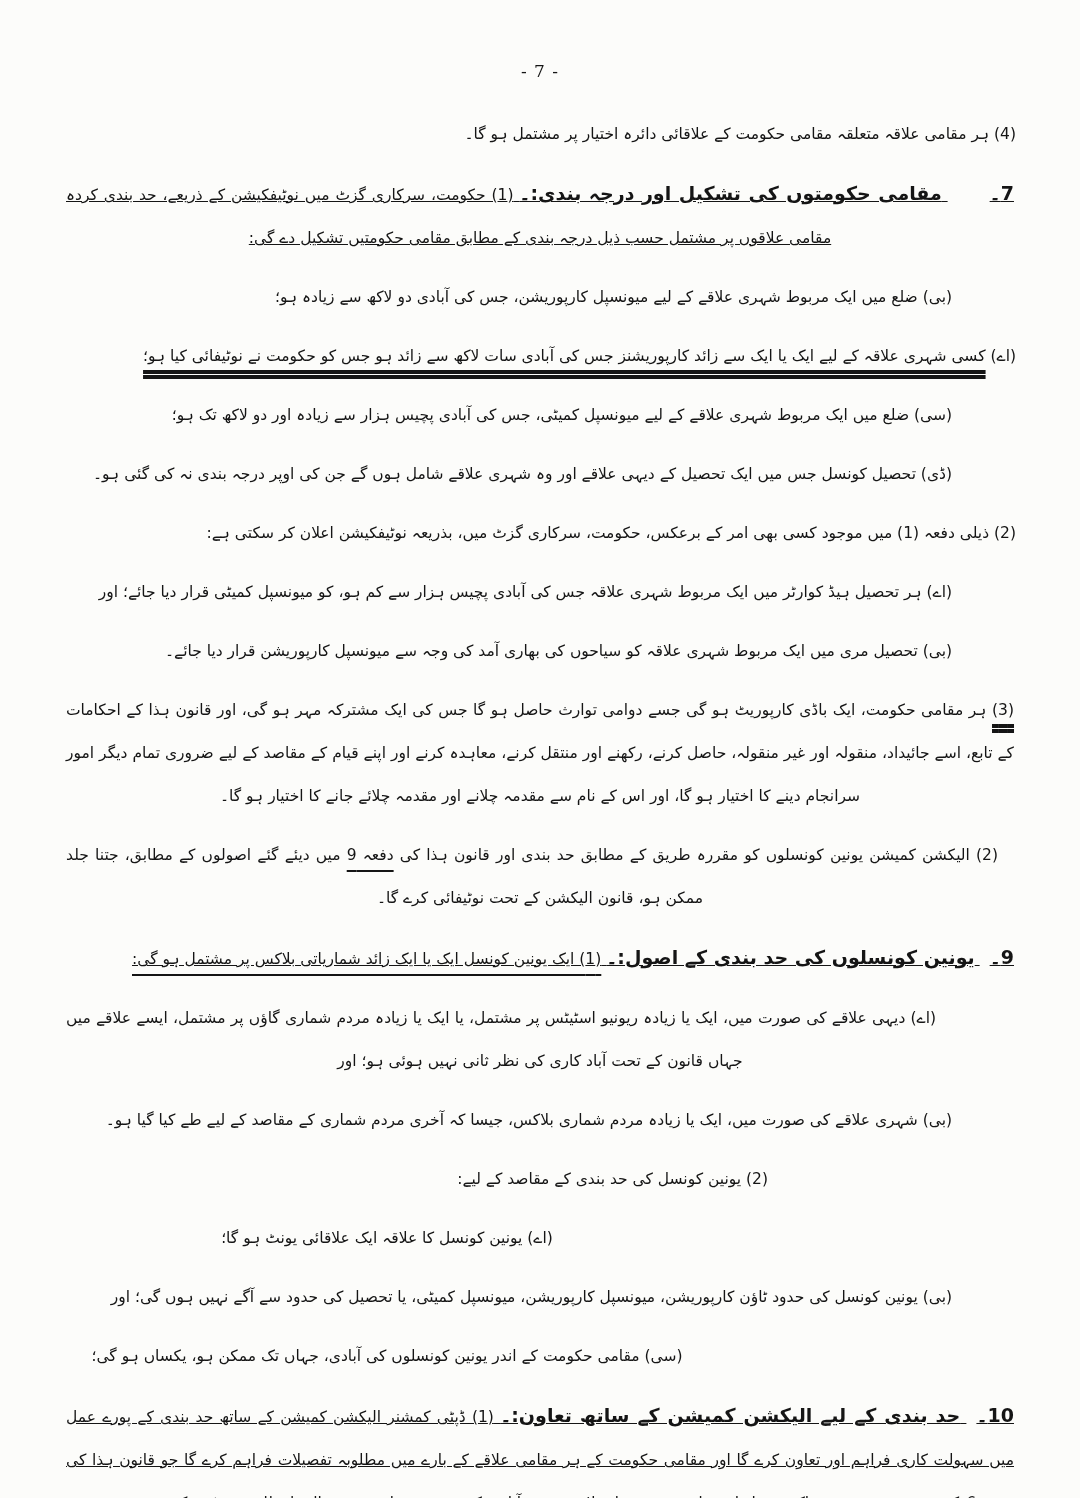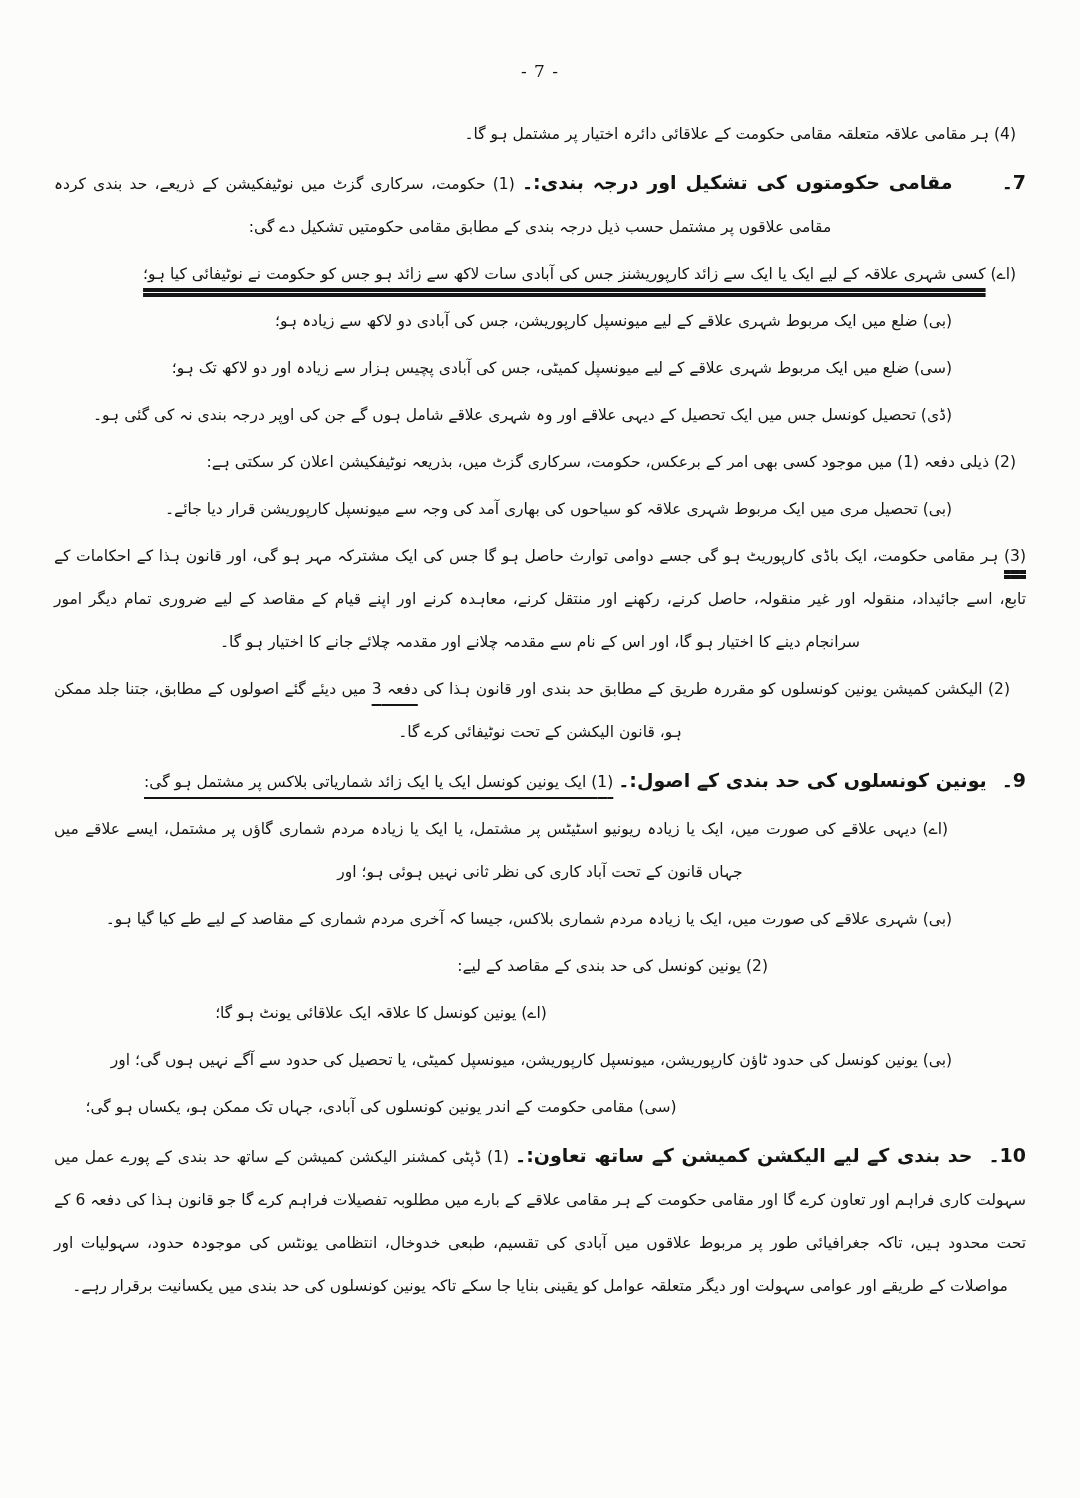--- a/index.html
+++ b/index.html
@@ -15,27 +15,27 @@
     overflow:hidden;
   }
   .pageno{
     direction:ltr;
     text-align:center;
     font-size:17px;
     letter-spacing:1px;
     font-family:"DejaVu Serif",serif;
     margin:0 0 20px 0;
   }
-  p{margin:4px;font-size:15.5px;line-height:43px;}
+  p{margin:16px;font-size:15.5px;line-height:43px;}
   .just{text-align:justify;text-align-last:center;}
   .item{text-align:right;}
   .secnum,.sectitle{font-weight:700;font-size:19px;}
   .secnum{margin-left:10px;}
   .secnum.wide{margin-left:42px;}
-  .mt{margin-top:5px;}
+  .mt{margin-top:5px;text-decoration:underline;}
   .ind-a{margin-right:14px;}
   .ti-a{text-indent:16px;}
   .ti-1{text-indent:78px;}
   .ind-1{margin-right:78px;}
   .ind-2{margin-right:262px;}
   .ind-3{margin-right:322px;text-align:center;}
   .u1{text-decoration:underline;text-decoration-thickness:2px;text-underline-offset:10px;}
   .u2{text-decoration:underline double;text-decoration-thickness:3.5px;text-underline-offset:9px;}
 </style>
 </head>
@@ -46,41 +46,42 @@
   <p class="pageno">- 7 -</p>
 
   <p class="item ind-a">(4) ہر مقامی علاقہ متعلقہ مقامی حکومت کے علاقائی دائرہ اختیار پر مشتمل ہو گا۔</p>
 
   <p class="just mt">
     <span class="secnum wide">7۔</span>
     <span class="sectitle">مقامی حکومتوں کی تشکیل اور درجہ بندی:۔</span>
     <span>(1) حکومت، سرکاری گزٹ میں نوٹیفکیشن کے ذریعے، حد بندی کردہ مقامی علاقوں پر مشتمل حسب ذیل درجہ بندی کے مطابق مقامی حکومتیں تشکیل دے گی:</span>
   </p>
 
+  <p class="item ind-1">(بی) ضلع میں ایک مربوط شہری علاقے کے لیے میونسپل کارپوریشن، جس کی آبادی دو لاکھ سے زیادہ ہو؛</p>
+
   <p class="item ind-a">
     <span>(اے)</span>
     <span class="u2">کسی شہری علاقہ کے لیے ایک یا ایک سے زائد کارپوریشنز جس کی آبادی سات لاکھ سے زائد ہو جس کو حکومت نے نوٹیفائی کیا ہو؛</span>
   </p>
-
-  <p class="item ind-1">(بی) ضلع میں ایک مربوط شہری علاقے کے لیے میونسپل کارپوریشن، جس کی آبادی دو لاکھ سے زیادہ ہو؛</p>
   <p class="item ind-1">(سی) ضلع میں ایک مربوط شہری علاقے کے لیے میونسپل کمیٹی، جس کی آبادی پچیس ہزار سے زیادہ اور دو لاکھ تک ہو؛</p>
   <p class="item ind-1">(ڈی) تحصیل کونسل جس میں ایک تحصیل کے دیہی علاقے اور وہ شہری علاقے شامل ہوں گے جن کی اوپر درجہ بندی نہ کی گئی ہو۔</p>
 
   <p class="item ind-a">(2) ذیلی دفعہ (1) میں موجود کسی بھی امر کے برعکس، حکومت، سرکاری گزٹ میں، بذریعہ نوٹیفکیشن اعلان کر سکتی ہے:</p>
+  <p class="item ind-1">(اے) ہر تحصیل ہیڈ کوارٹر میں ایک مربوط شہری علاقہ جس کی آبادی پچیس ہزار سے کم ہو، کو میونسپل کمیٹی قرار دیا جائے؛ اور</p>
   <p class="item ind-1">(بی) تحصیل مری میں ایک مربوط شہری علاقہ کو سیاحوں کی بھاری آمد کی وجہ سے میونسپل کارپوریشن قرار دیا جائے۔</p>
 
   <p class="just">
     <span class="u2">(3)</span>
     <span>ہر مقامی حکومت، ایک باڈی کارپوریٹ ہو گی جسے دوامی توارث حاصل ہو گا جس کی ایک مشترکہ مہر ہو گی، اور قانون ہذا کے احکامات کے تابع، اسے جائیداد، منقولہ اور غیر منقولہ، حاصل کرنے، رکھنے اور منتقل کرنے، معاہدہ کرنے اور اپنے قیام کے مقاصد کے لیے ضروری تمام دیگر امور سرانجام دینے کا اختیار ہو گا، اور اس کے نام سے مقدمہ چلانے اور مقدمہ چلائے جانے کا اختیار ہو گا۔</span>
   </p>
 
 
   <p class="just ti-a">
     <span>(2) الیکشن کمیشن یونین کونسلوں کو مقررہ طریق کے مطابق حد بندی اور قانون ہذا کی</span>
-    <span class="u1">دفعہ 3</span>
+    <span class="u1">دفعہ 9</span>
     <span>میں دیئے گئے اصولوں کے مطابق، جتنا جلد ممکن ہو، قانون الیکشن کے تحت نوٹیفائی کرے گا۔</span>
   </p>
 
   <p class="item mt">
     <span class="secnum">9۔</span>
     <span class="sectitle">یونین کونسلوں کی حد بندی کے اصول:۔</span>
     <span class="u1">(1) ایک یونین کونسل ایک یا ایک زائد شماریاتی بلاکس پر مشتمل ہو گی:</span>
   </p>
 
   <p class="just ti-1">(اے) دیہی علاقے کی صورت میں، ایک یا زیادہ ریونیو اسٹیٹس پر مشتمل، یا ایک یا زیادہ مردم شماری گاؤں پر مشتمل، ایسے علاقے میں جہاں قانون کے تحت آباد کاری کی نظر ثانی نہیں ہوئی ہو؛ اور</p>

